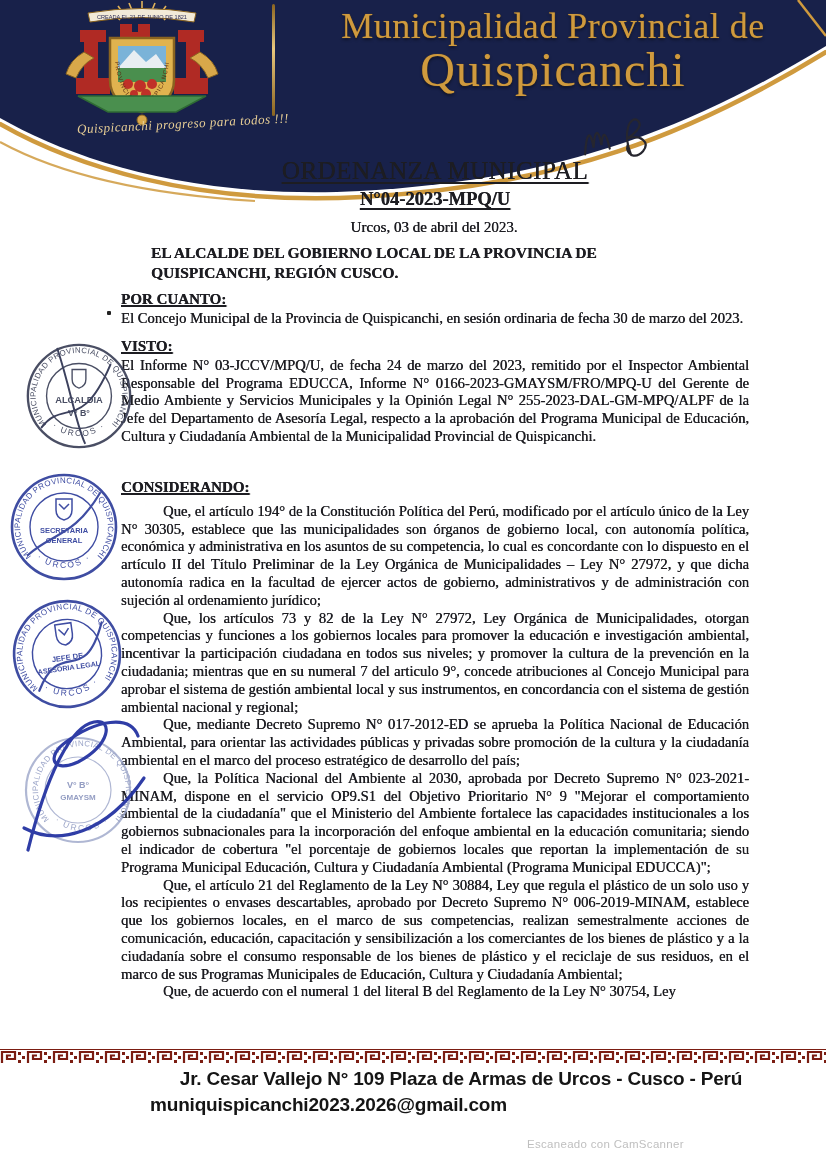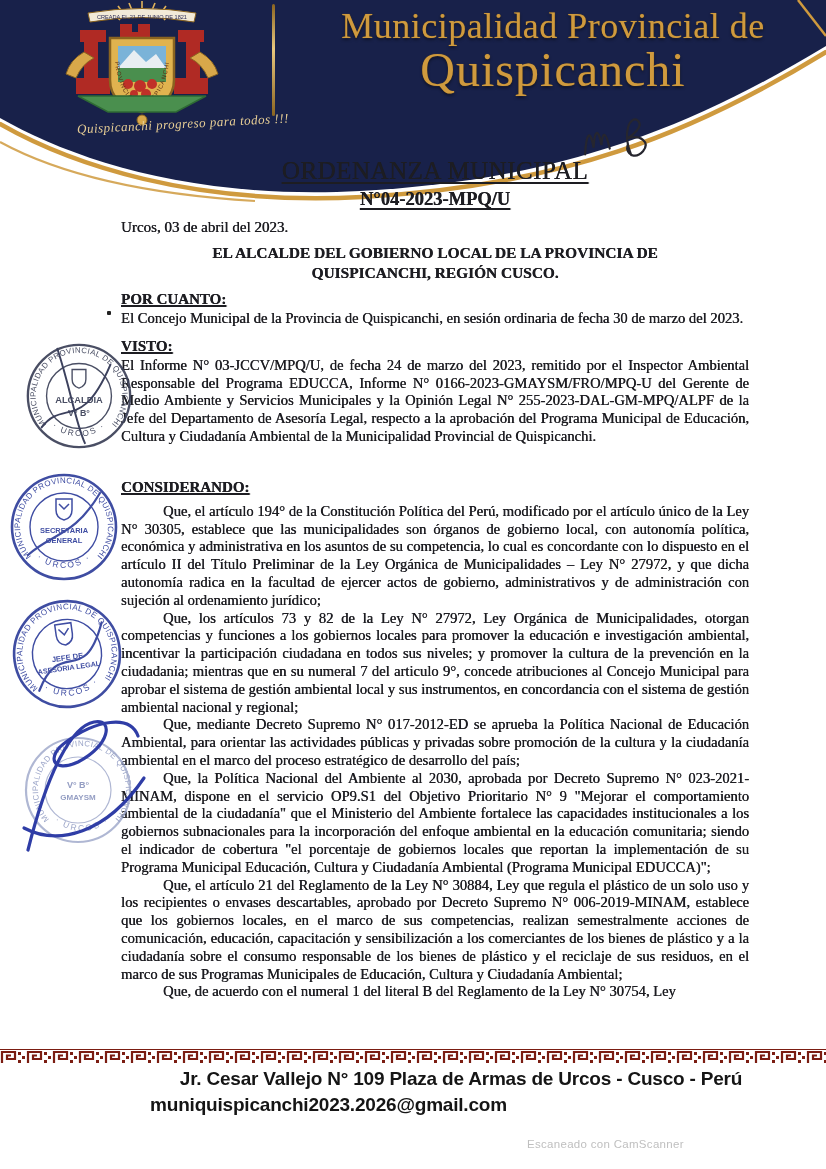--- a/index.html
+++ b/index.html
@@ -33,22 +33,22 @@
   
   .page-body{
     position:absolute;left:121px;top:156px;width:628px;
     font-size:14.6px;line-height:17.8px;text-align:justify;
     text-shadow:0.35px 0 0 currentColor;
   }
   .doc-title{margin:0 0 2px;text-align:center;font-size:25px;line-height:30px;font-weight:normal;letter-spacing:.5px;}
   .doc-title span{text-decoration:underline;text-decoration-thickness:2px;text-underline-offset:3px;}
   .doc-number{margin:0 0 7px;text-align:center;font-size:18.5px;line-height:22px;font-weight:bold;}
   .doc-number span{text-decoration:underline;text-decoration-thickness:2px;text-underline-offset:3px;}
-  .dateline{text-align:left;font-size:15px;line-height:20px;margin:2px 2px 6px 0;}
-  .addressee{text-align:center;font-weight:bold;font-size:15.4px;line-height:19.5px;margin:0 30px 8px;}
+  .dateline{text-align:center;font-size:15px;line-height:20px;margin:2px 2px 6px 0;}
+  .addressee{font-weight:bold;font-size:15.4px;line-height:19.5px;margin:0 30px 8px;}
   .sec-label{font-weight:bold;font-size:15px;line-height:18px;margin:9px 0 2px;text-decoration:underline;text-decoration-thickness:1.6px;}
   .sec-label.first{margin-top:4px;}
   p.plain{margin:0;}
   p.indent{margin:0;text-indent:42px;}
   .bullet-dot{position:absolute;left:107px;top:311px;width:4px;height:4px;background:#222;border-radius:1px;}
 
   
   .stamp{position:absolute;opacity:.92;}
   .stamp.s1{left:20px;top:336px;}
   .stamp.s2{left:4px;top:466px;}

